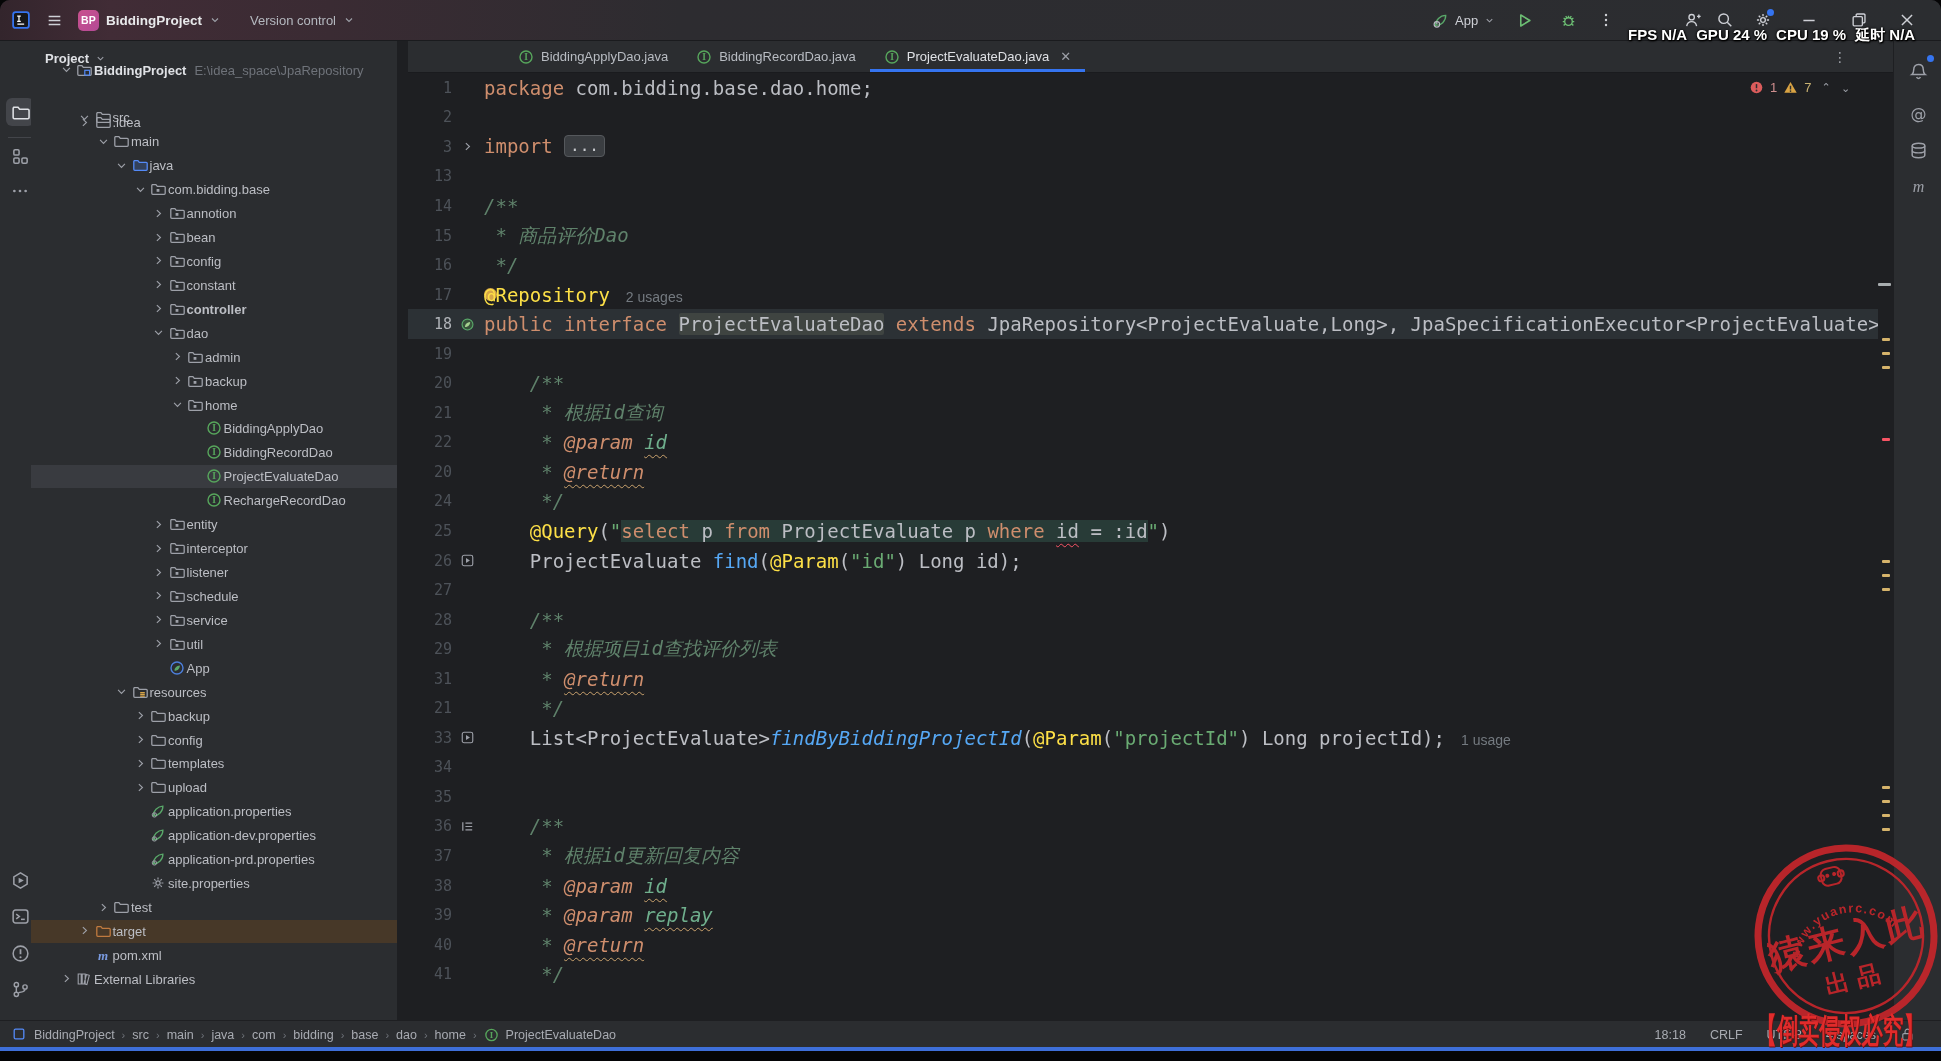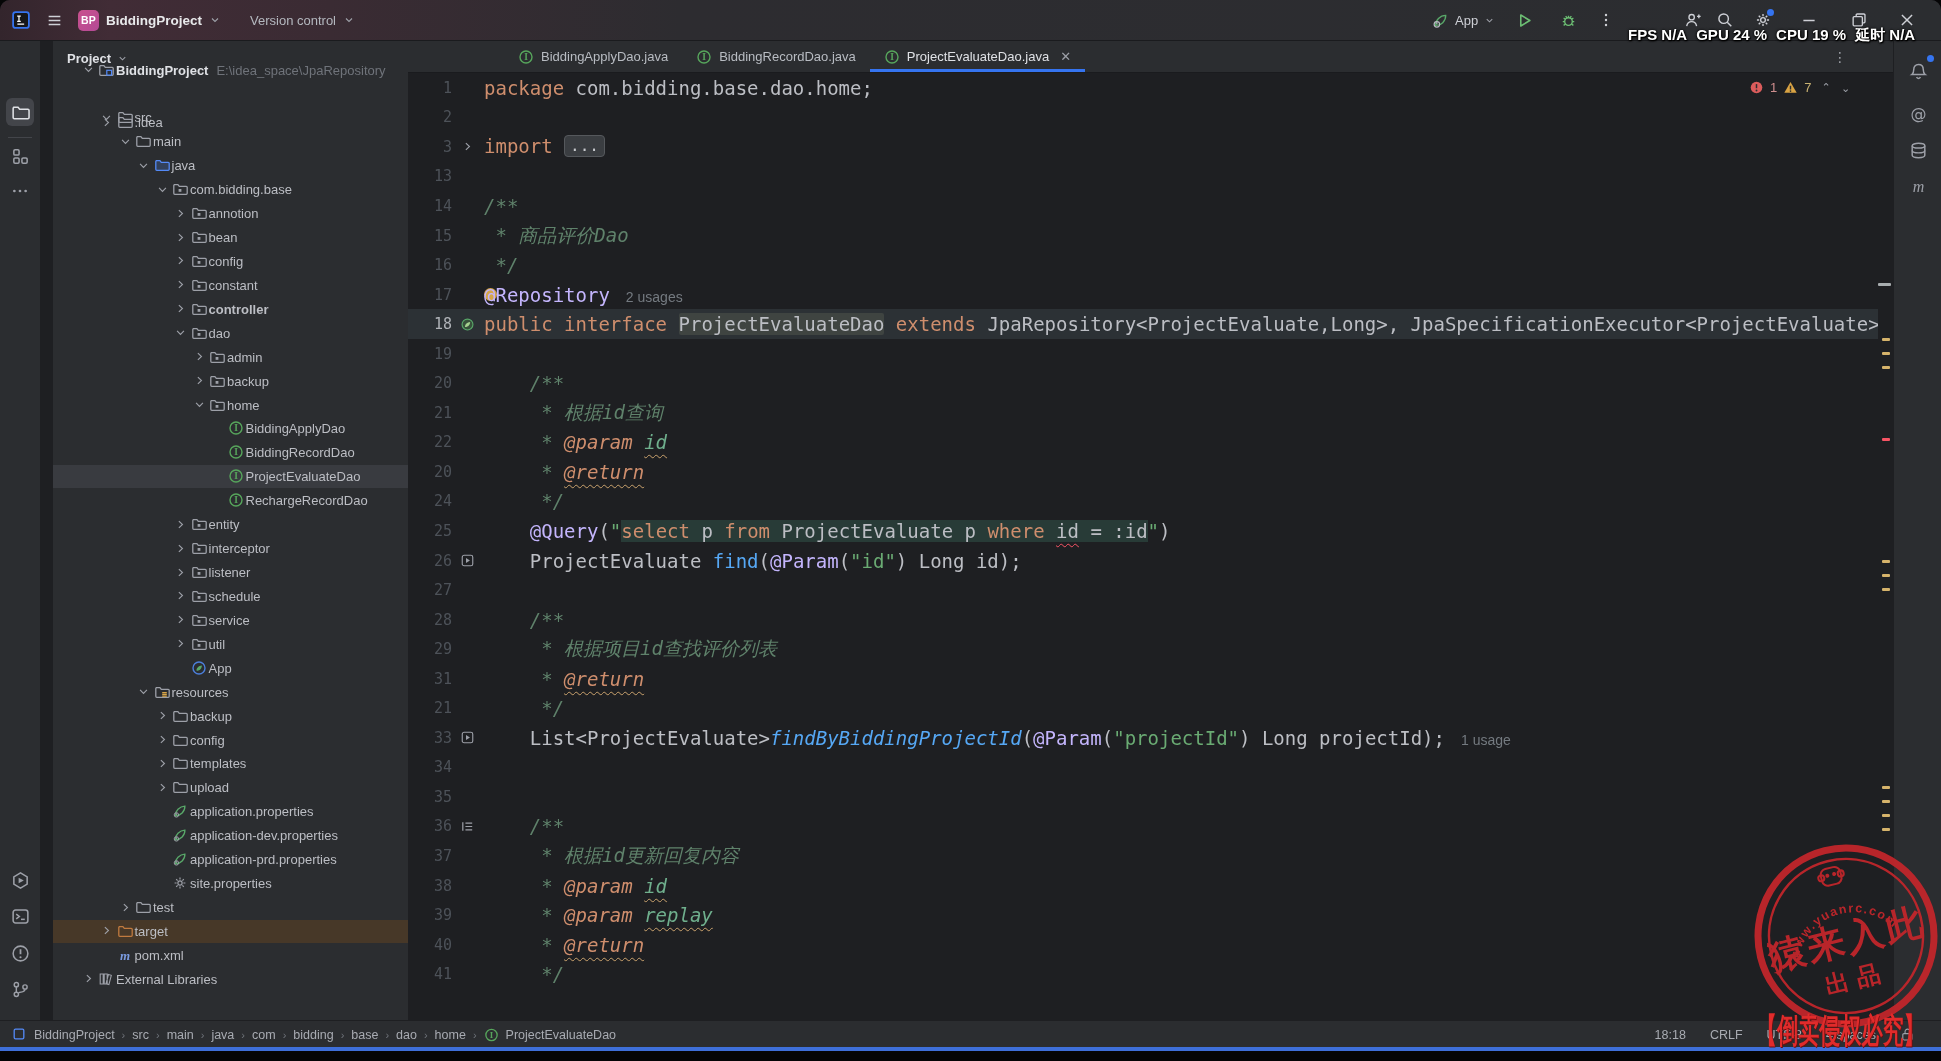--- a/index.html
+++ b/index.html
@@ -25,21 +25,21 @@
     text-shadow:0 1px 2px #000,0 0 3px #000,1px 1px 1px #000;z-index:40;white-space:nowrap;}
   .fps-overlay .lbl{font-weight:600;}
   
   .lstripe{position:absolute;left:0;top:41px;width:40px;height:979px;background:#2B2D30;border-right:1px solid #1E1F22;}
   .stripe-btn{position:absolute;left:6px;width:28px;height:28px;border-radius:6px;display:flex;align-items:center;justify-content:center;color:#9DA0A8;}
   .stripe-btn.active{background:#43454A;color:#DFE1E5;}
   .stripe-div{position:absolute;left:8px;width:24px;height:1px;background:#43454A;}
   
   .rstripe{position:absolute;left:1893px;top:41px;width:48px;height:979px;background:#2B2D30;border-left:1px solid #1E1F22;}
   
-  .panel{position:absolute;left:53px;top:41px;width:366px;height:979px;background:#2B2D30;overflow:hidden;border-right:1px solid #1E1F22;}
+  .panel{position:absolute;left:31px;top:41px;width:366px;height:979px;background:#2B2D30;overflow:hidden;border-right:1px solid #1E1F22;}
   .panel-head{position:absolute;left:14px;top:10px;display:flex;align-items:center;gap:6px;color:#DFE1E5;font-size:13px;font-weight:700;}
   .trow{position:absolute;left:0;width:366px;height:23px;font-size:13px;color:#BCBEC4;white-space:nowrap;}
   .trow.sel{background:#393B40;}
   .trow.exc{background:#473828;}
   .tch,.tic{position:absolute;top:3px;width:16px;height:16px;display:flex;align-items:center;justify-content:center;}
   .tlb{position:absolute;top:3px;line-height:17px;}
   .tlb b{font-weight:700;color:#DFE1E5;}
   .tpath{color:#6F737A;margin-left:8px;font-weight:400;}
   
   .tabbar{position:absolute;left:408px;top:41px;width:1485px;height:32px;background:#2B2D30;border-bottom:1px solid #1A1B1E;display:flex;align-items:stretch;padding-left:96px;box-sizing:border-box;}
@@ -51,21 +51,21 @@
   
   .editor{position:absolute;left:408px;top:73px;width:1470px;height:947px;background:#1E1F22;overflow:hidden;}
   .crow{position:relative;display:flex;align-items:center;height:29.55px;
         font-family:"DejaVu Sans Mono",monospace;font-size:19px;white-space:pre;}
   .crow.cur{background:#2C3135;}
   .gnum{flex:none;width:44px;text-align:right;font-size:15px;color:#4D5259;font-family:"DejaVu Sans Mono",monospace;}
   .crow.cur .gnum{color:#B0B3B8;}
   .gslot{flex:none;width:30px;display:flex;align-items:center;justify-content:center;}
   .codeline{margin:0;padding-left:2px;z-index:1;position:relative;}
   .bulb{position:absolute;left:76px;top:8px;width:13px;height:13px;border-radius:50%;background:#D6A648;z-index:0;}
-  .t-k{color:#CF8E6D}.t-d{color:#BCBEC4}.t-a{color:#c4b5fd}.t-s{color:#6AAB73}
+  .t-k{color:#CF8E6D}.t-d{color:#BCBEC4}.t-a{color:#fde047}.t-s{color:#6AAB73}
   .t-c{color:#5F826B;font-style:italic}
   .t-ct{color:#CF8E6D;font-style:italic}
   .t-cv{color:#6FAF8D;font-style:italic;text-decoration:underline wavy #C9A26D 1px;text-underline-offset:5px;text-decoration-skip-ink:none;}
   .t-cw{color:#CF8E6D;font-style:italic;text-decoration:underline wavy #C9A26D 1px;text-underline-offset:5px;text-decoration-skip-ink:none;}
   .t-m{color:#56A8F5}.t-mi{color:#56A8F5;font-style:italic}
   .t-hl{color:#BCBEC4;background:#3F4441;border-radius:2px;}
   .t-ik{color:#CF8E6D;background:#283B37}
   .t-ij{color:#BCBEC4;background:#283B37}
   .t-iw{color:#BCBEC4;background:#283B37;text-decoration:underline wavy #F75464 1px;text-underline-offset:5px;text-decoration-skip-ink:none;}
   .t-fold{display:inline-block;background:#3A3D41;border:1px solid #55585C;border-radius:4px;padding:0 5px;color:#C8CACE;line-height:20px;font-size:16px;transform:translateY(-2px);}

